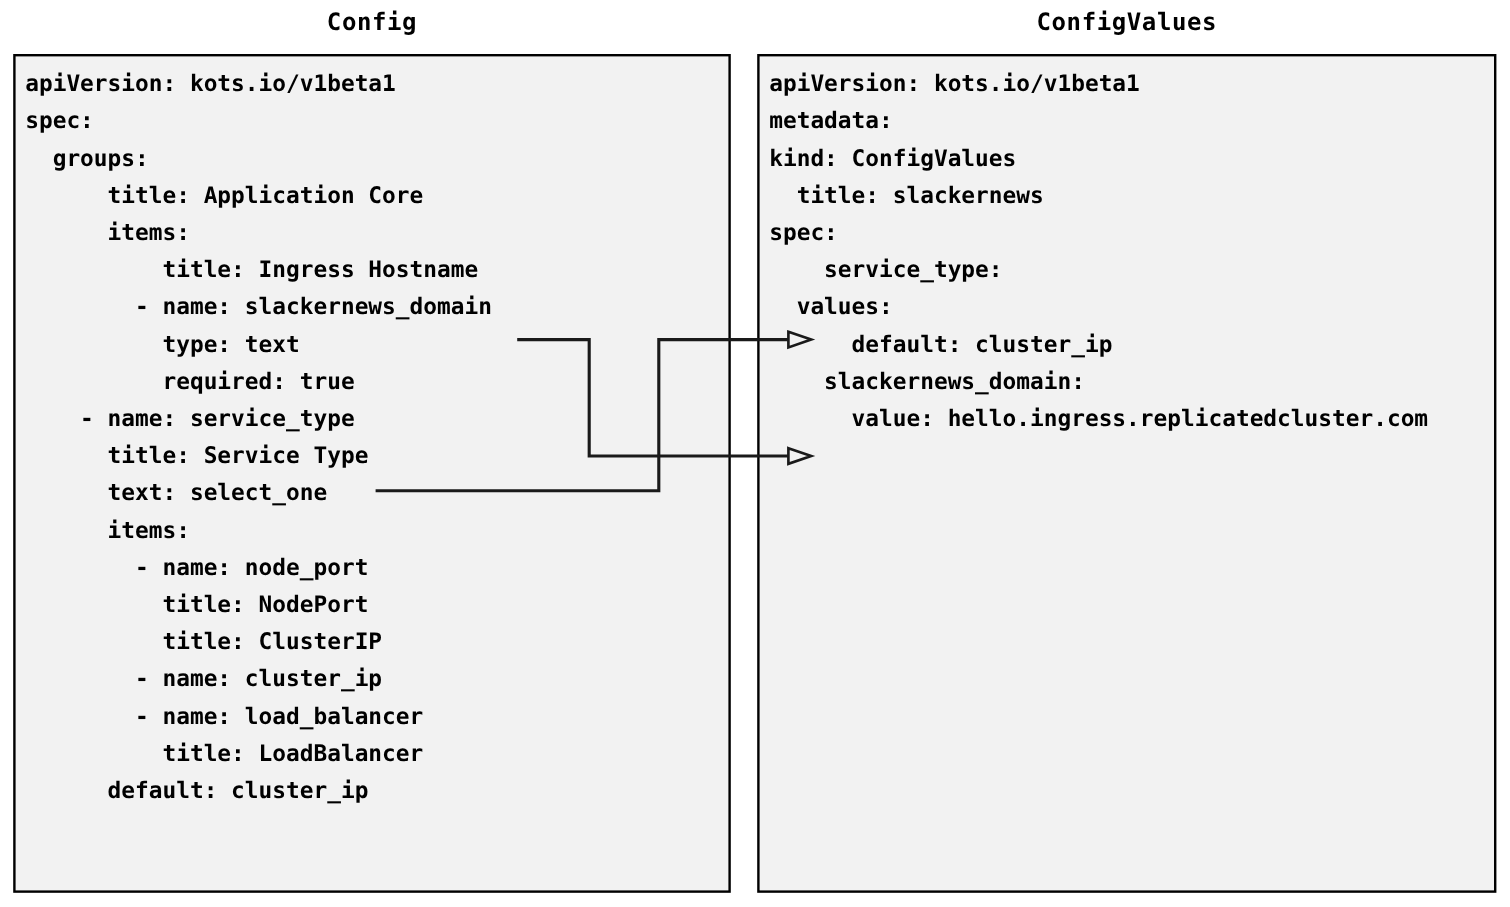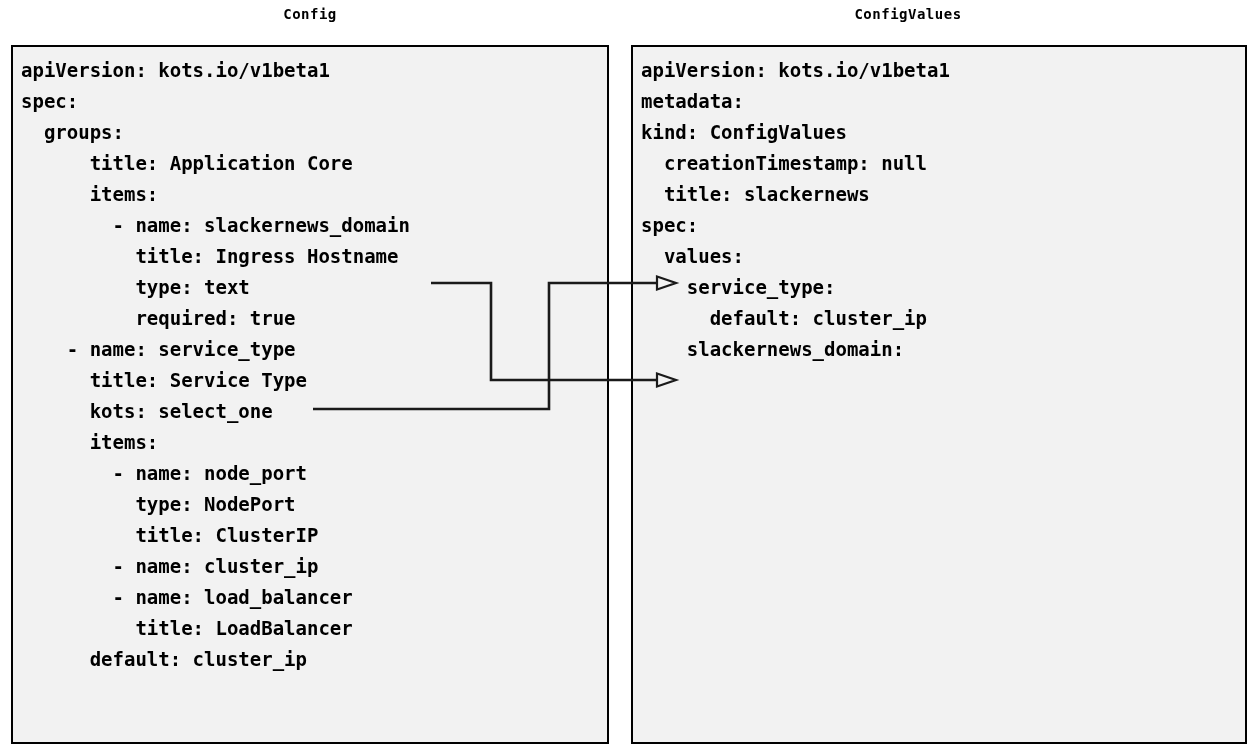--- a/index.html
+++ b/index.html
@@ -17,29 +17,29 @@
     height: 756px;
     background: #ffffff;
     overflow: hidden;
   }
 
   
   .panel-title {
     position: absolute;
     top: 6px;
     font-family: "DejaVu Sans Mono", "Liberation Mono", monospace;
-    font-size: 14px;
+    font-size: 20px;
     font-weight: bold;
     color: #000000;
     text-align: center;
     letter-spacing: 0.5px;
     white-space: pre;
   }
   #title-config   { left: 11px;  width: 598px; }
-  #title-values   { left: 600px; width: 616px; }
+  #title-values   { left: 631px; width: 616px; }
 
   
   .panel {
     position: absolute;
     top: 45px;
     height: 699px;
     box-sizing: border-box;
     background: #f2f2f2;
     border: 2px solid #000000;
     overflow: hidden;
@@ -85,50 +85,50 @@
 
   <div class="panel-title" id="title-values">ConfigValues</div>
 
   <div class="panel" id="panel-config">
     <div class="yaml-block" id="config-lines">
         <div class="yaml-line">apiVersion: kots.io/v1beta1</div>
         <div class="yaml-line">spec:</div>
         <div class="yaml-line">  groups:</div>
         <div class="yaml-line">      title: Application Core</div>
         <div class="yaml-line">      items:</div>
+        <div class="yaml-line">          title: Ingress Hostname</div>
         <div class="yaml-line">        - name: slackernews_domain</div>
-        <div class="yaml-line">          title: Ingress Hostname</div>
         <div class="yaml-line">          type: text</div>
         <div class="yaml-line">          required: true</div>
         <div class="yaml-line">    - name: service_type</div>
         <div class="yaml-line">      title: Service Type</div>
-        <div class="yaml-line">      kots: select_one</div>
+        <div class="yaml-line">      text: select_one</div>
         <div class="yaml-line">      items:</div>
         <div class="yaml-line">        - name: node_port</div>
-        <div class="yaml-line">          type: NodePort</div>
+        <div class="yaml-line">          title: NodePort</div>
         <div class="yaml-line">          title: ClusterIP</div>
         <div class="yaml-line">        - name: cluster_ip</div>
         <div class="yaml-line">        - name: load_balancer</div>
         <div class="yaml-line">          title: LoadBalancer</div>
         <div class="yaml-line">      default: cluster_ip</div>
       </div>
   </div>
 
   <div class="panel" id="panel-values">
     <div class="yaml-block" id="values-lines">
         <div class="yaml-line">apiVersion: kots.io/v1beta1</div>
         <div class="yaml-line">metadata:</div>
         <div class="yaml-line">kind: ConfigValues</div>
-        <div class="yaml-line">  creationTimestamp: null</div>
         <div class="yaml-line">  title: slackernews</div>
         <div class="yaml-line">spec:</div>
+        <div class="yaml-line">    service_type:</div>
         <div class="yaml-line">  values:</div>
-        <div class="yaml-line">    service_type:</div>
         <div class="yaml-line">      default: cluster_ip</div>
         <div class="yaml-line">    slackernews_domain:</div>
+        <div class="yaml-line">      value: hello.ingress.replicatedcluster.com</div>
       </div>
   </div>
 
   <svg id="connectors" viewBox="0 0 1258 756" width="1258" height="756" xmlns="http://www.w3.org/2000/svg">
 
     <g>
       <path d="M 431 283 L 491 283 L 491 380 L 670 380" fill="none" stroke="#1a1a1a" stroke-width="2.6" stroke-linecap="butt" stroke-linejoin="miter"></path>
       <path d="M 657 373.5 L 676 380 L 657 386.5 Z" fill="#f2f2f2" stroke="#1a1a1a" stroke-width="2.2" stroke-linejoin="miter"></path>
     </g>
 

